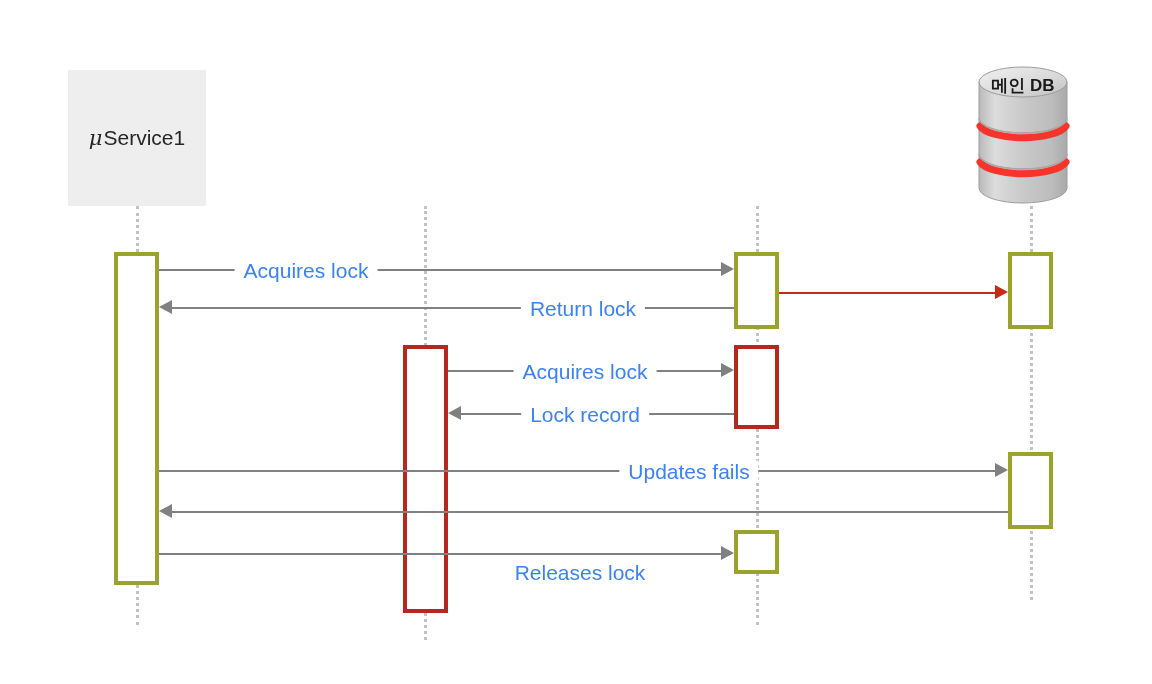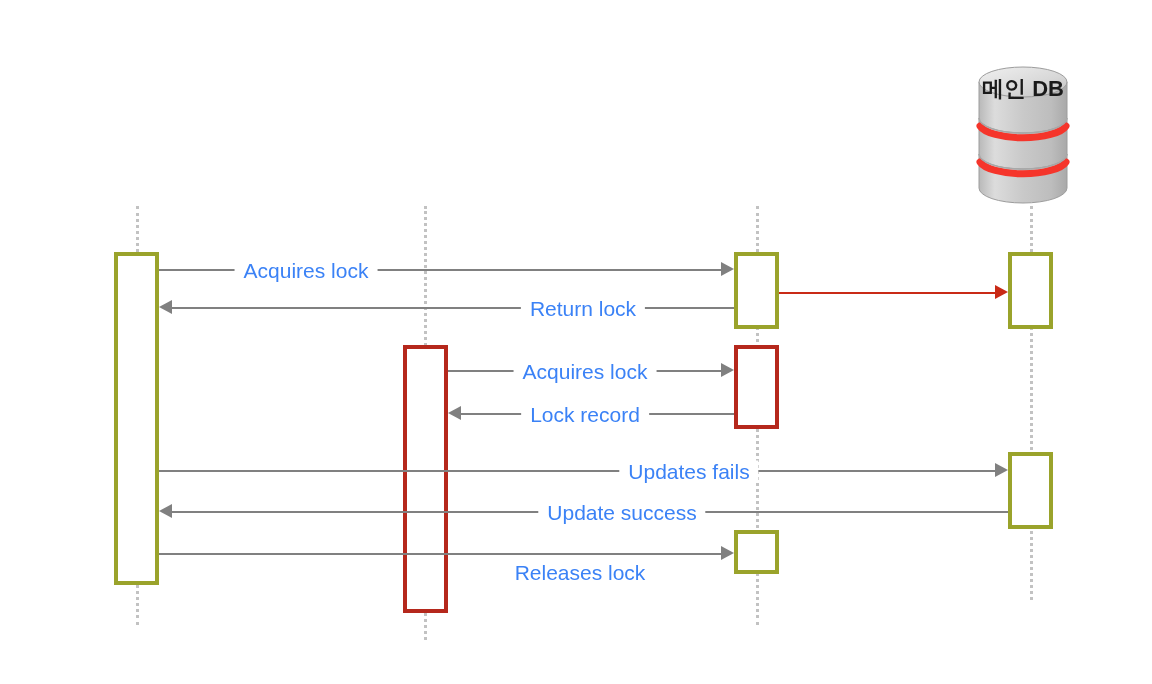--- a/index.html
+++ b/index.html
@@ -47,21 +47,21 @@
   }
 
   
   .db-shape {
     position: absolute;
   }
   .db-label {
     position: absolute;
     width: 100%;
     text-align: center;
-    font-size: 22px;
+    font-size: 17px;
     font-weight: 700;
     color: #1a1a1a;
     pointer-events: none;
   }
 
   
   .lifeline {
     position: absolute;
     width: 0;
     border-left: 3px dotted #c2c2c2;
@@ -118,20 +118,23 @@
 </head>
 <body>
 
 <div id="canvas">
 
   <div class="lifeline" style="left:136px; top:206px; height:419px;"></div>
   <div class="lifeline" style="left:424px; top:206px; height:434px;"></div>
   <div class="lifeline" style="left:756px; top:206px; height:419px;"></div>
   <div class="lifeline" style="left:1030px; top:206px; height:394px;"></div>
 
+  <div class="participant plain" style="left:68px; top:70px; width:138px; height:136px;">
+    <span><span class="mu">μ</span><span>Service1</span></span>
+  </div>
 
 
 
   <div class="db-shape" style="left:975px; top:60px; width:96px; height:146px;">
     <svg width="96" height="146" viewBox="0 0 96 146">
       <defs>
         <linearGradient id="bodyGrad" x1="0" y1="0" x2="1" y2="0">
           <stop offset="0%" stop-color="#b9b9b9"></stop>
           <stop offset="18%" stop-color="#dcdcdc"></stop>
           <stop offset="50%" stop-color="#c9c9c9"></stop>
@@ -188,19 +191,18 @@
   <div class="msg-line" style="left:461px; top:413px; width:273px;"></div>
   <div class="arrow-head left" style="left:448px; top:406px;"></div>
   <div class="msg-label" style="left:585px; top:414px;">Lock record</div>
 
   <div class="msg-line" style="left:159px; top:470px; width:836px;"></div>
   <div class="arrow-head right" style="left:995px; top:463px;"></div>
   <div class="msg-label" style="left:689px; top:471px;">Updates fails</div>
 
   <div class="msg-line" style="left:172px; top:511px; width:836px;"></div>
   <div class="arrow-head left" style="left:159px; top:504px;"></div>
-  <div class="msg-label" style="left:622px; top:512px;">Update success</div>
 
   <div class="msg-line" style="left:159px; top:553px; width:562px;"></div>
   <div class="arrow-head right" style="left:721px; top:546px;"></div>
   <div class="msg-label" style="left:580px; top:572px;">Releases lock</div>
 
 </div>
 
 </body></html>

